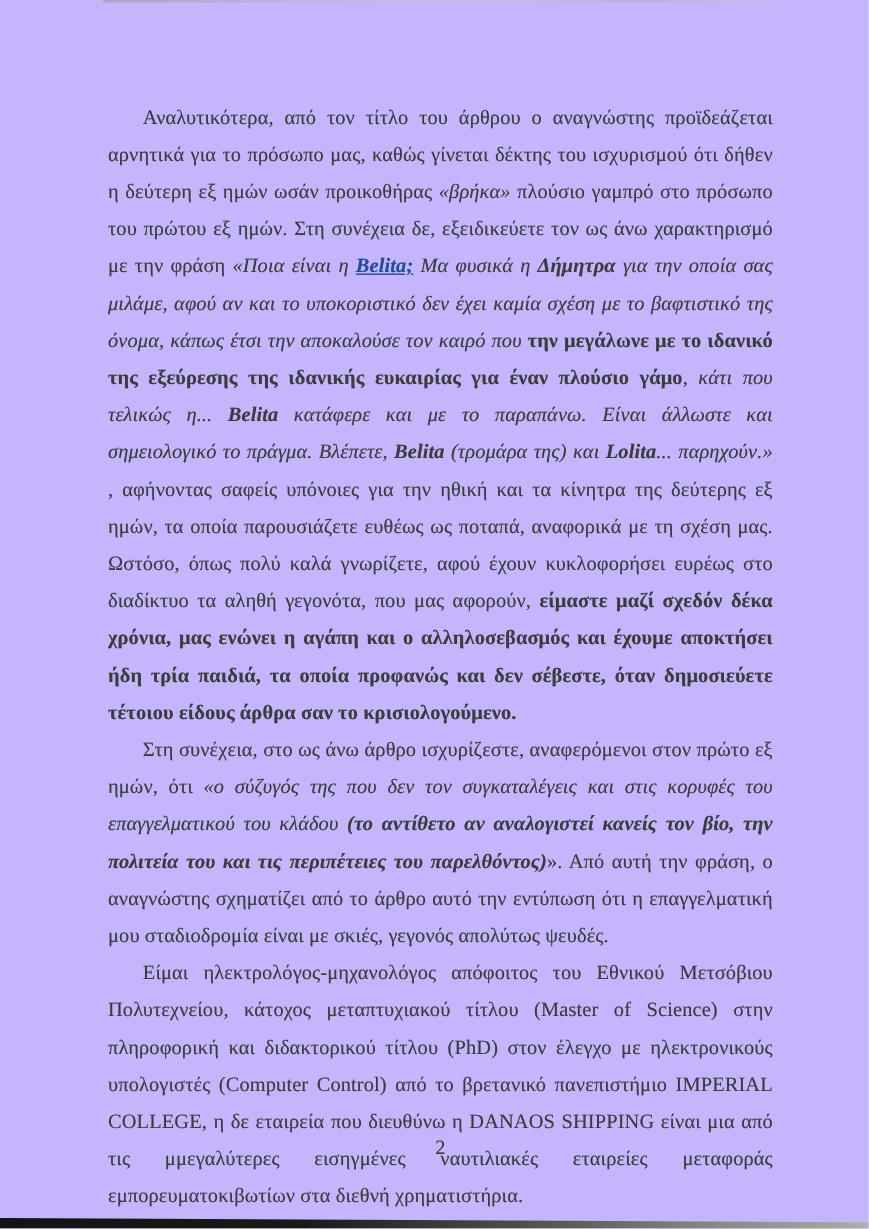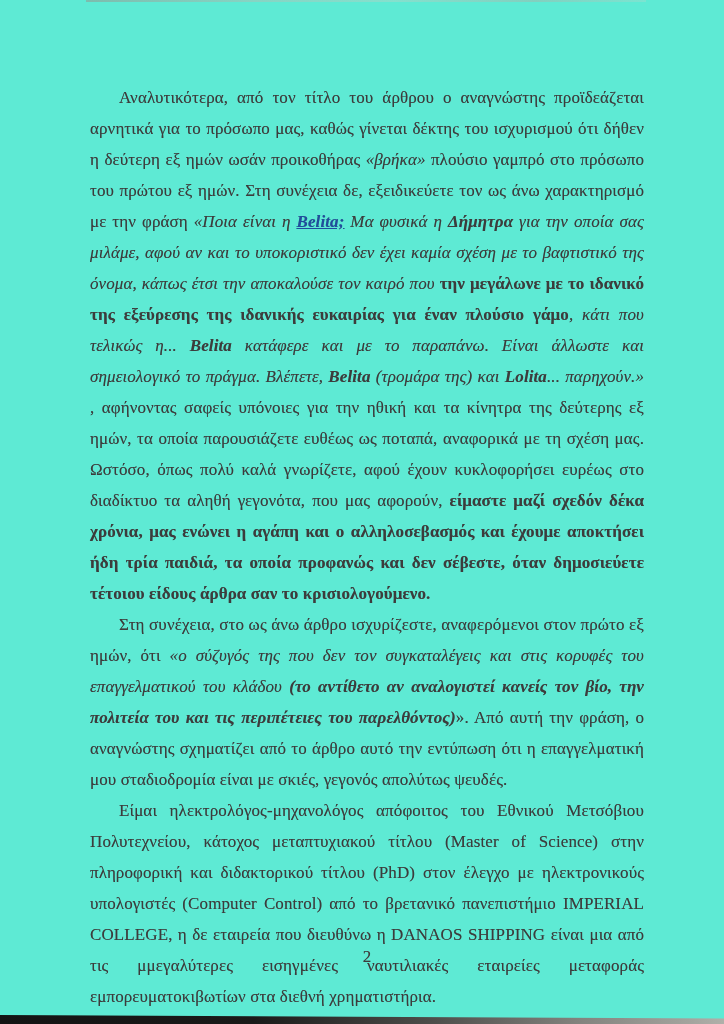--- a/index.html
+++ b/index.html
@@ -4,21 +4,21 @@
 <style>
   html, body {
     margin: 0;
     padding: 0;
     background: #ffffff;
   }
   .page {
     position: relative;
     width: 724px;
     height: 1024px;
-    background: #5eead4;
+    background: #c4b5fd;
     overflow: hidden;
     font-family: "Liberation Serif", "DejaVu Serif", serif;
     color: var(--text-color, #3c3c3c);
   }
   
   .scan-edge-top {
     position: absolute;
     top: 0;
     left: 86px;
     width: 560px;

